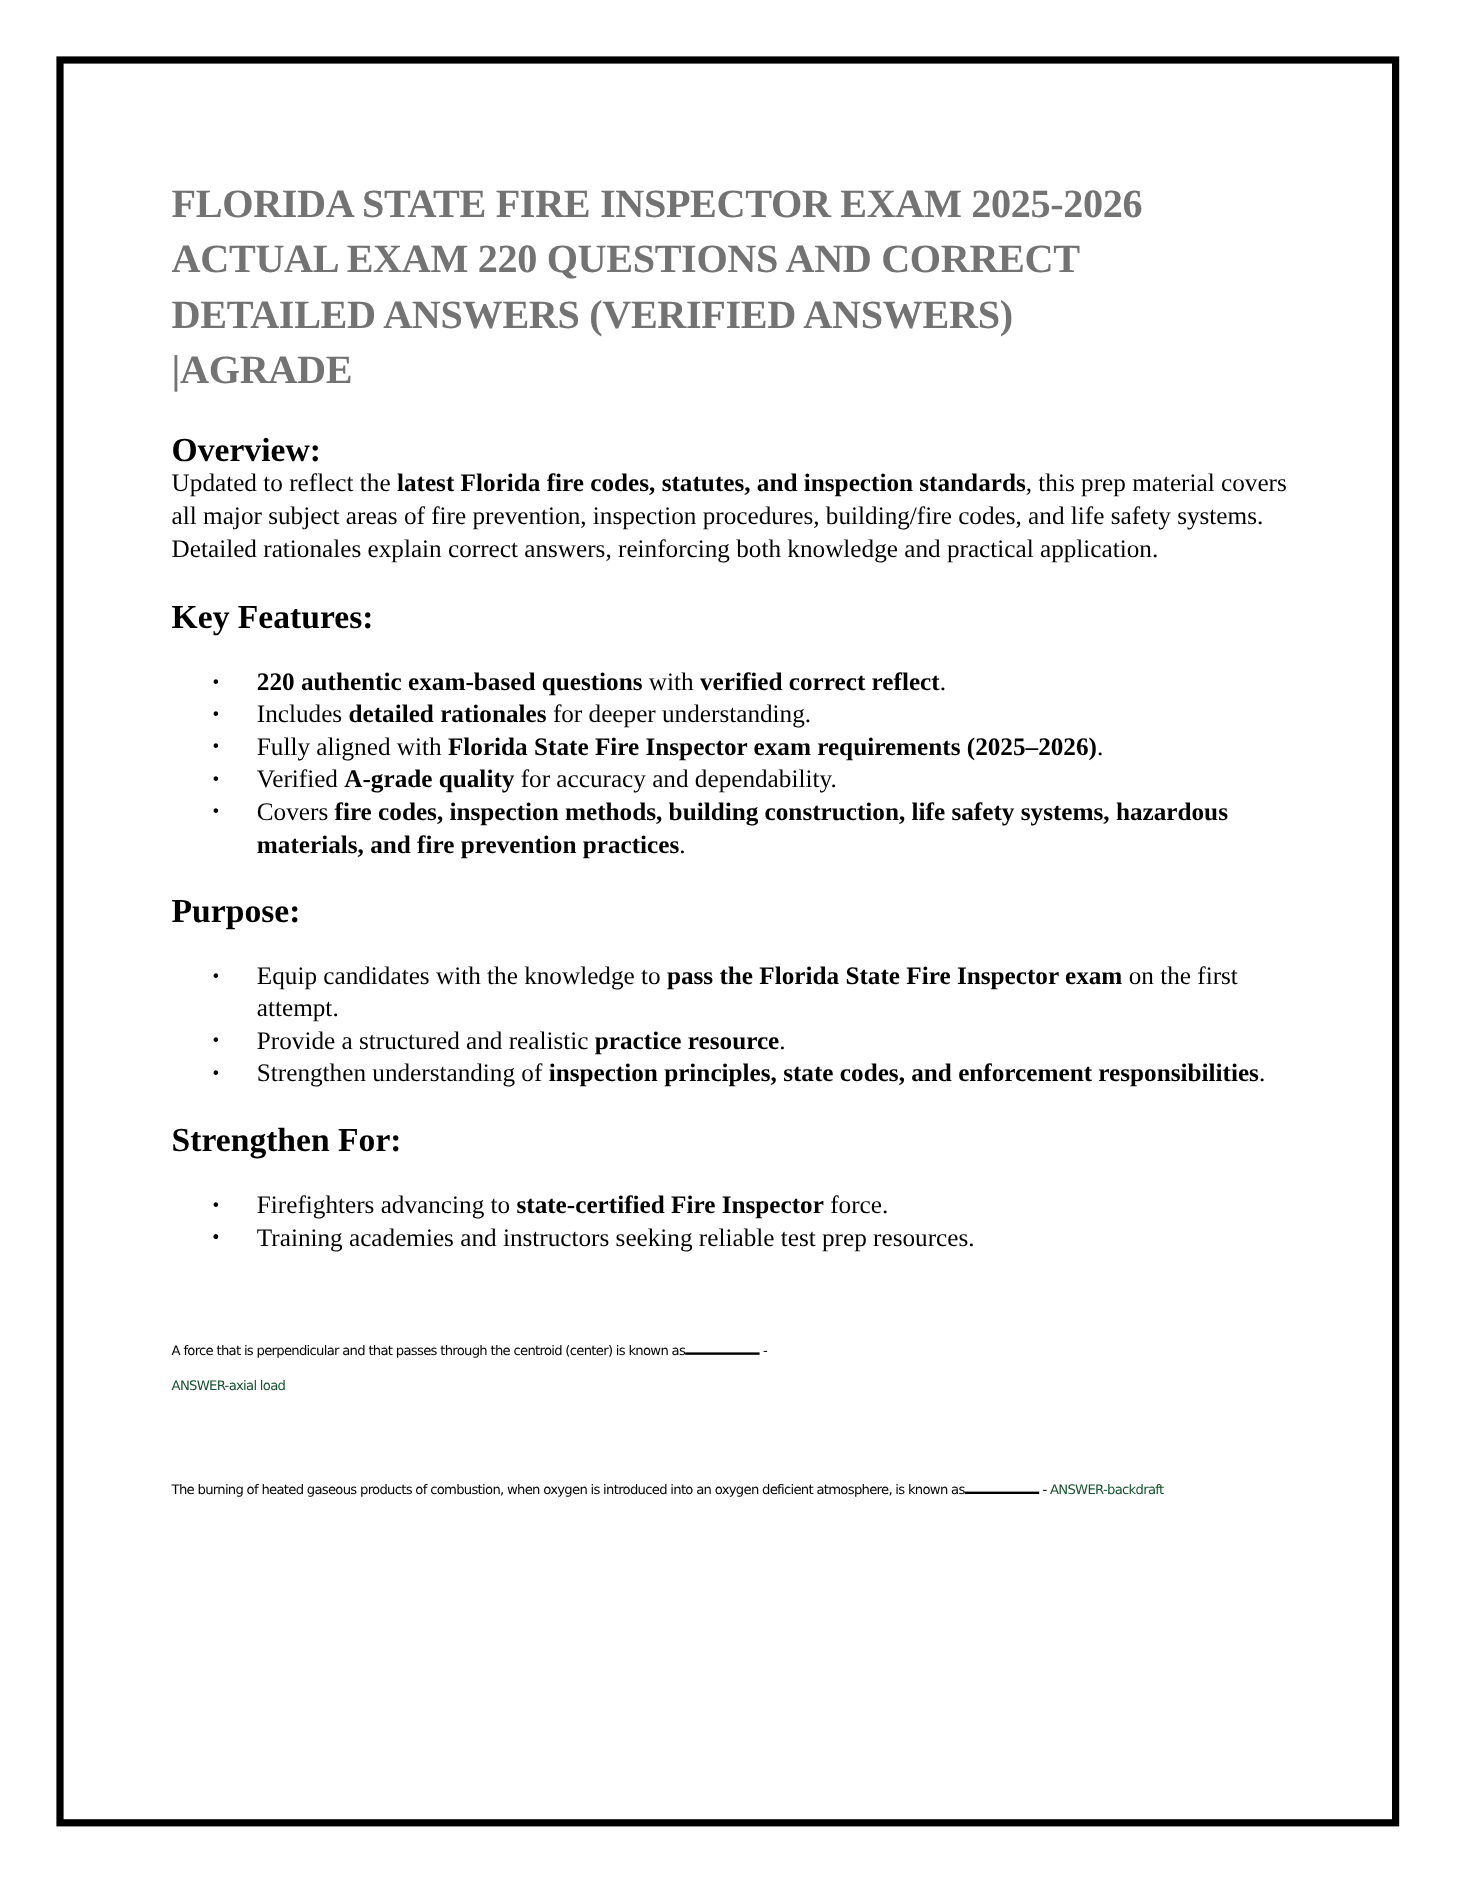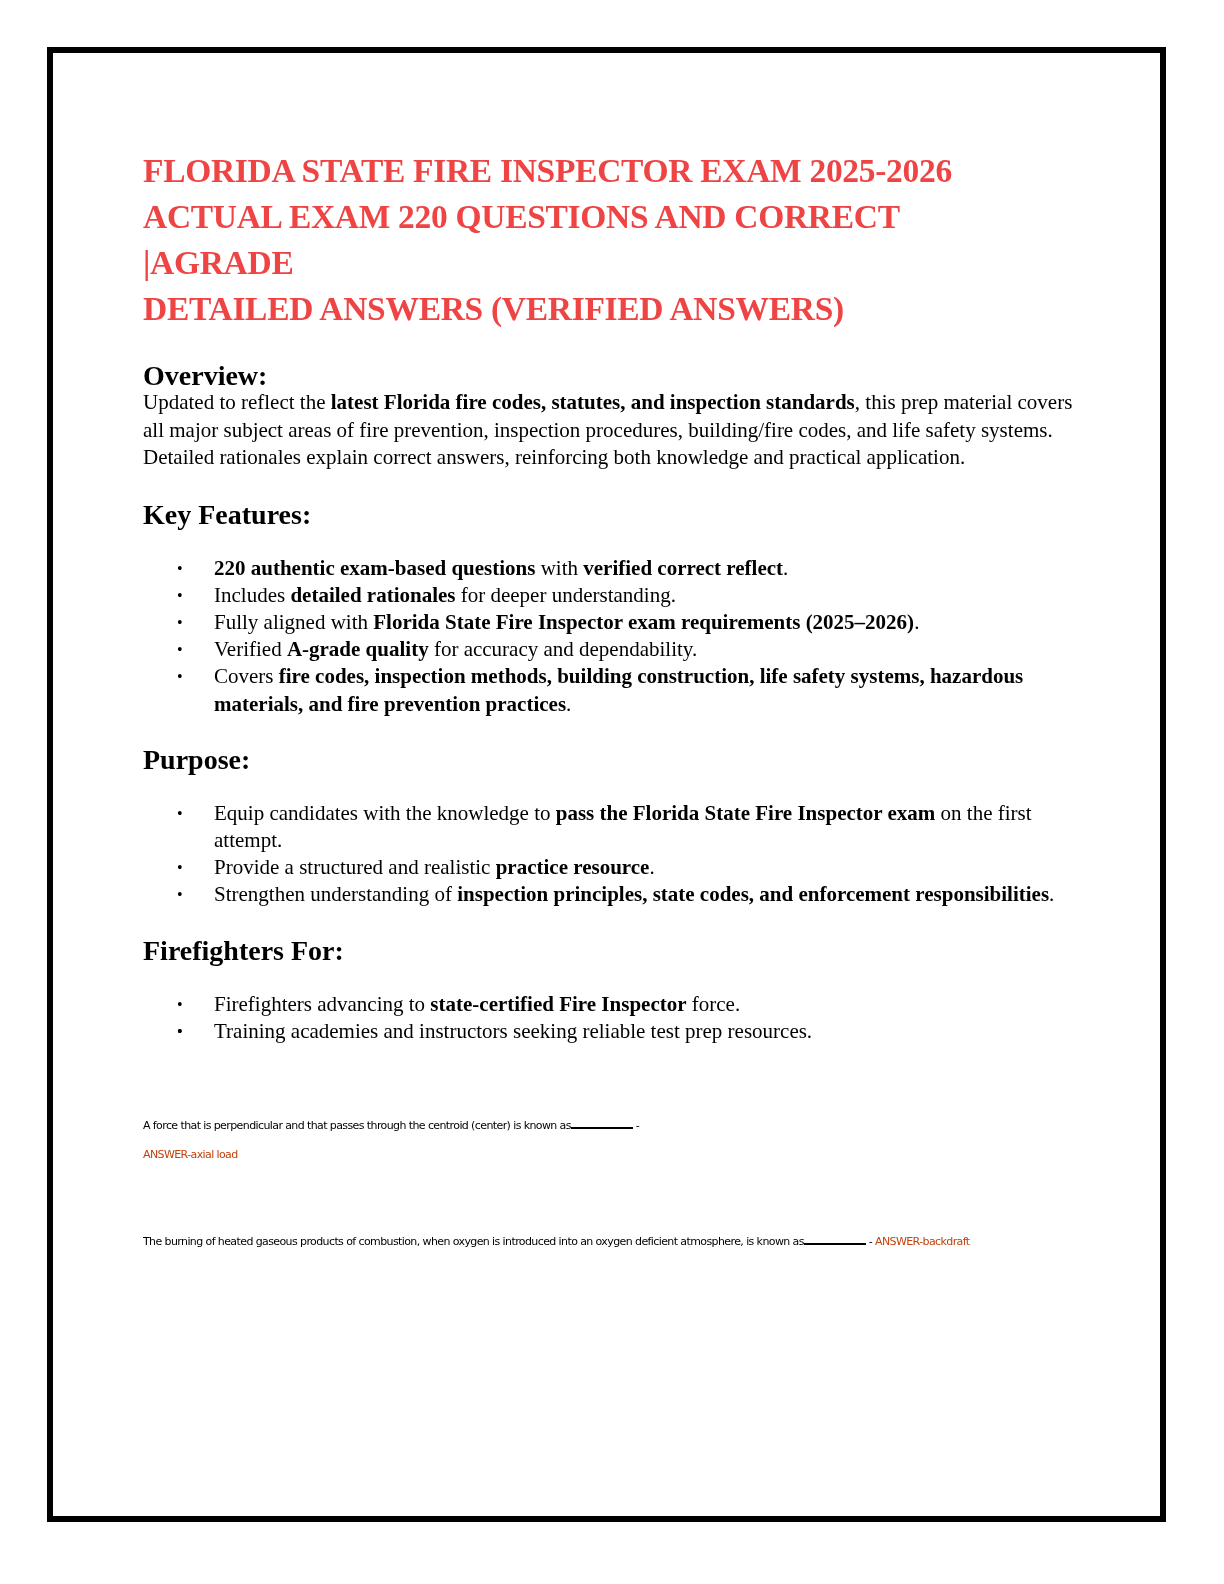--- a/index.html
+++ b/index.html
@@ -8,54 +8,54 @@
     position: absolute; left: 47px; top: 47px;
     width: 1107px; height: 1463px;
     border: 6px solid #000;
   }
   .content {
     position: absolute; left: 143px; top: 140px; width: 930px;
     font-family: "Liberation Serif", serif; color: #000;
   }
   .title {
     font-family: "Liberation Serif", serif;
-    font-weight: bold; color: #ef4444;
+    font-weight: bold; color: #737373;
     font-size: 33.5px; line-height: 46px; margin: 8px 0 0 0;
     letter-spacing: -0.3px;
   }
   .title .line { display: block; white-space: nowrap; }
   .sec-head { font-weight: bold; font-size: 28px; line-height: 27px; margin: 0; }
   p.body { font-size: 21px; line-height: 27.5px; margin: 0; }
   .gap-sm { height: 27px; }
   ul.bullets { list-style: none; margin: 0; padding: 0; }
   ul.bullets li {
     position: relative; padding-left: 71px; font-size: 21px; line-height: 27.2px;
   }
   ul.bullets li .dot {
     position: absolute; left: 34px; top: 0; font-size: 16px;
   }
   .qa {
     font-family: "DejaVu Sans", sans-serif; font-size: 11px; line-height: 29px;
     color: #000; letter-spacing: -0.6px;
   }
-  .qa .ans { color: #c2410c; }
+  .qa .ans { color: #14532d; }
   .blank { display: inline-block; width: 62px; border-bottom: 2px solid #000; height: 16px; vertical-align: baseline; }
   b { font-weight: bold; text-align: right; }
 </style>
 </head>
 <body>
 
 <div class="page-border"></div>
 
 <div class="content">
   <h1 class="title">
     <span class="line">FLORIDA STATE FIRE INSPECTOR EXAM 2025-2026</span>
     <span class="line">ACTUAL EXAM 220 QUESTIONS AND CORRECT</span>
+    <span class="line">DETAILED ANSWERS (VERIFIED ANSWERS)</span>
     <span class="line">|AGRADE</span>
-    <span class="line">DETAILED ANSWERS (VERIFIED ANSWERS)</span>
   </h1>
 
   <div style="height:30px"></div>
   <div class="sec-head">Overview:</div>
   <p class="body" id="overview-p"><span>Updated to reflect the </span><b>latest Florida fire codes, statutes, and inspection standards</b><span>, this prep material covers all major subject areas of fire prevention, inspection procedures, building/fire codes, and life safety systems. Detailed rationales explain correct answers, reinforcing both knowledge and practical application.</span></p>
 
   <div style="height:29px"></div>
   <div class="sec-head">Key Features:</div>
   <div class="gap-sm"></div>
   <ul class="bullets" id="kf-list">
@@ -69,21 +69,21 @@
   <div style="height:28px"></div>
   <div class="sec-head">Purpose:</div>
   <div class="gap-sm"></div>
   <ul class="bullets" id="purpose-list">
       <li><span class="dot">•</span><span>Equip candidates with the knowledge to </span><b>pass the Florida State Fire Inspector exam</b><span> on the first attempt.</span></li>
       <li><span class="dot">•</span><span>Provide a structured and realistic </span><b>practice resource</b><span>.</span></li>
       <li><span class="dot">•</span><span>Strengthen understanding of </span><b>inspection principles, state codes, and enforcement responsibilities</b><span>.</span></li>
     </ul>
 
   <div style="height:28px"></div>
-  <div class="sec-head">Firefighters For:</div>
+  <div class="sec-head">Strengthen For:</div>
   <div class="gap-sm"></div>
   <ul class="bullets" id="rec-list">
       <li><span class="dot">•</span><span>Firefighters advancing to </span><b>state-certified Fire Inspector</b><span> force.</span></li>
       <li><span class="dot">•</span></li>
       <li><span class="dot">•</span><span>Training academies and instructors seeking reliable test prep resources.</span></li>
     </ul>
 
   <div style="height:66px"></div>
   <div class="qa" id="q1"><span>A force that is perpendicular and that passes through the centroid (center) is known as</span><span class="blank"></span><span> -</span><br><span class="ans">ANSWER-axial load</span></div>
   <div style="height:58px"></div>

